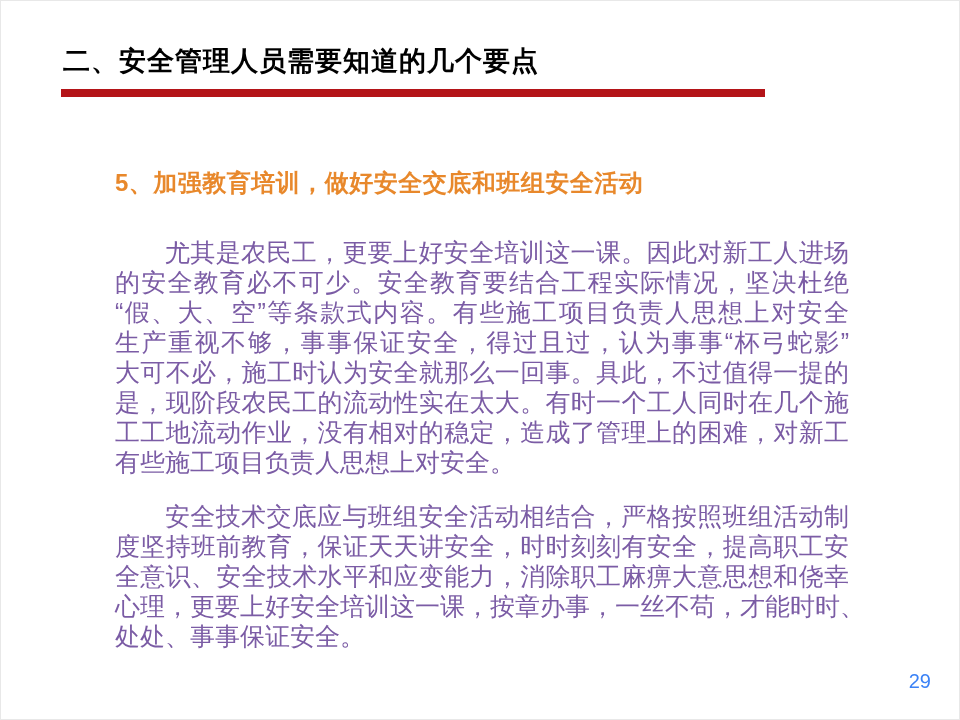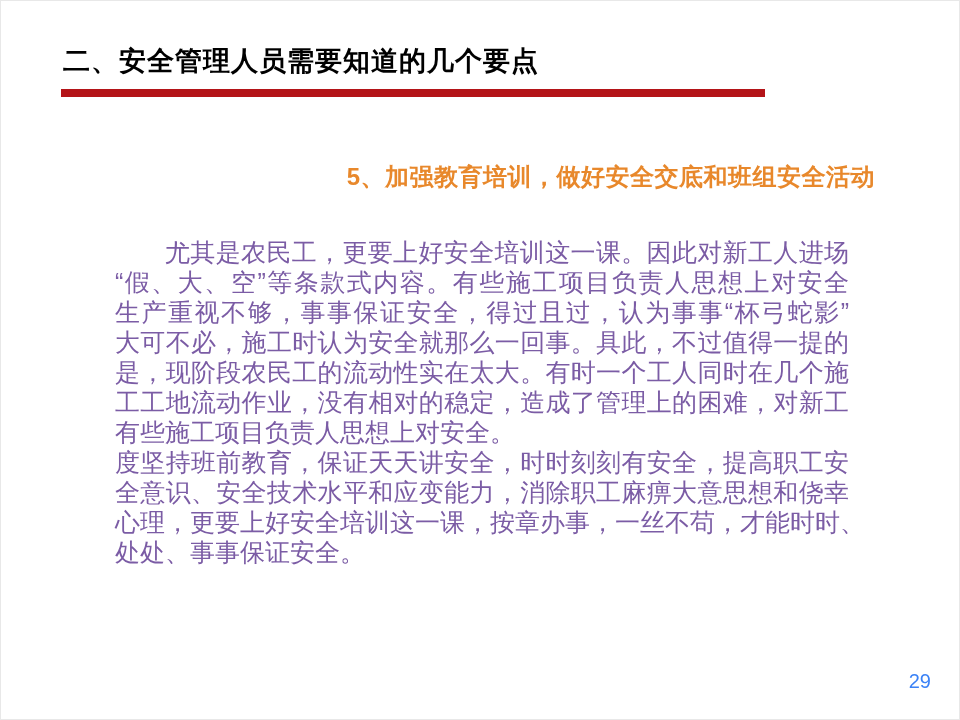--- a/index.html
+++ b/index.html
@@ -32,28 +32,27 @@
     position: absolute;
     left: 60px;
     top: 88px;
     width: 704px;
     height: 8px;
     background: #b41418;
   }
   .section-heading {
     position: absolute;
     left: 114px;
-    top: 160px;
+    top: 166px;
     width: 760px;
     font-size: 24px;
     font-weight: bold;
     color: #e8882b;
     letter-spacing: 0.5px;
     white-space: nowrap;
-    text-align: right;
   }
   .body-block {
     position: absolute;
     left: 114px;
     top: 212px;
     width: 734px;
     font-size: 25px;
     line-height: 30px;
     color: #7b5ca5;
     font-weight: 500;
@@ -84,26 +83,28 @@
 <div class="slide">
 
   <div class="page-title">二、安全管理人员需要知道的几个要点</div>
 
   <div class="title-divider"></div>
 
   <div class="section-heading">5、加强教育培训，做好安全交底和班组安全活动</div>
 
   <div class="body-block">
     <div class="body-line just indent">尤其是农民工，更要上好安全培训这一课。因此对新工人进场</div>
+    <div class="body-line just">的安全教育必不可少。安全教育要结合工程实际情况，坚决杜绝</div>
     <div class="body-line just">“假、大、空”等条款式内容。有些施工项目负责人思想上对安全</div>
     <div class="body-line just">生产重视不够，事事保证安全，得过且过，认为事事“杯弓蛇影”</div>
     <div class="body-line just">大可不必，施工时认为安全就那么一回事。具此，不过值得一提的</div>
     <div class="body-line just">是，现阶段农民工的流动性实在太大。有时一个工人同时在几个施</div>
     <div class="body-line just">工工地流动作业，没有相对的稳定，造成了管理上的困难，对新工</div>
     <div class="body-line">有些施工项目负责人思想上对安全。</div>
+    <div class="body-line just indent">安全技术交底应与班组安全活动相结合，严格按照班组活动制</div>
     <div class="body-line just">度坚持班前教育，保证天天讲安全，时时刻刻有安全，提高职工安</div>
     <div class="body-line just">全意识、安全技术水平和应变能力，消除职工麻痹大意思想和侥幸</div>
     <div class="body-line just">心理，更要上好安全培训这一课，按章办事，一丝不苟，才能时时、</div>
     <div class="body-line">处处、事事保证安全。</div>
   </div>
 
   <div class="page-number">29</div>
 
 </div>
 

